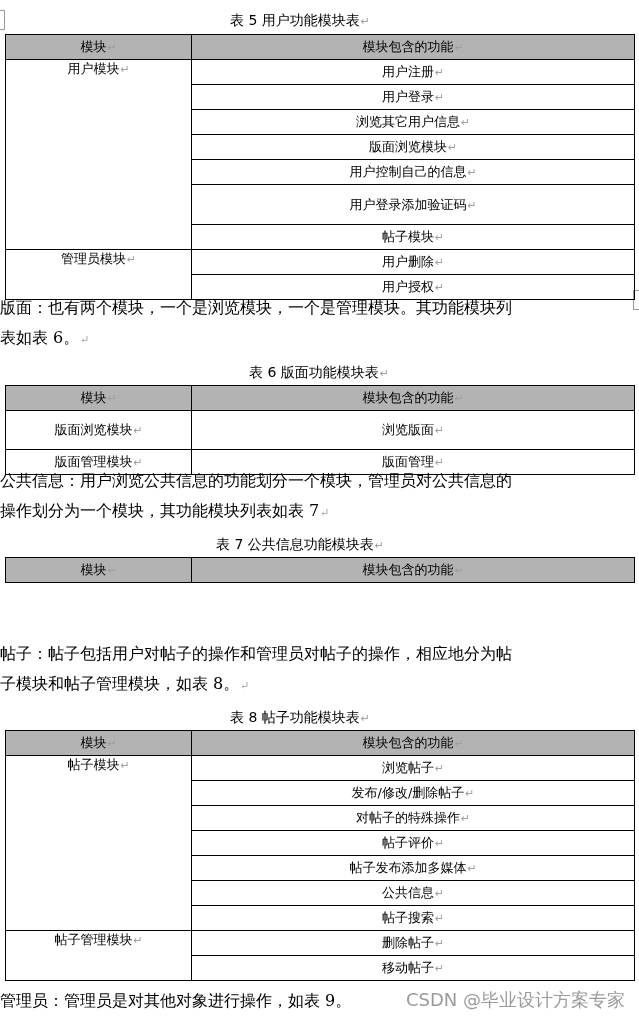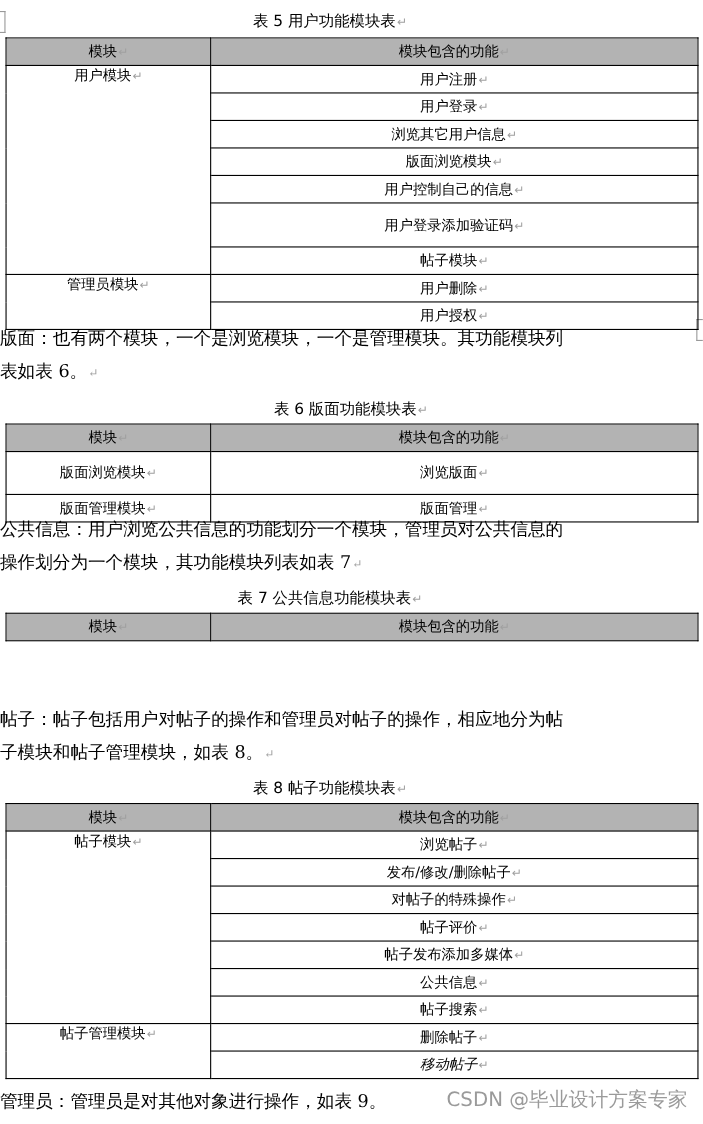--- a/index.html
+++ b/index.html
@@ -227,21 +227,21 @@
       <tr style="height: 25px;">
         <td><span>公共信息</span><span class="ret">↵</span></td>
       </tr>
       <tr style="height: 25px;">
         <td><span>帖子搜索</span><span class="ret">↵</span></td>
       </tr>
       <tr style="height: 25px;">
         <td class="mod-name" rowspan="2"><span>帖子管理模块</span><span class="ret">↵</span></td>
         <td><span>删除帖子</span><span class="ret">↵</span></td>
       </tr>
-      <tr style="height: 25px; font-style: italic;">
+      <tr style="height: 25px;">
         <td><span>移动帖子</span><span class="ret">↵</span></td>
       </tr>
     </tbody>
 </table>
 
 <div class="para" style="top:986px;">
   <span class="line">    管理员：管理员是对其他对象进行操作，如表 9。</span>
 </div>
 
 <div class="watermark">CSDN @毕业设计方案专家</div>

